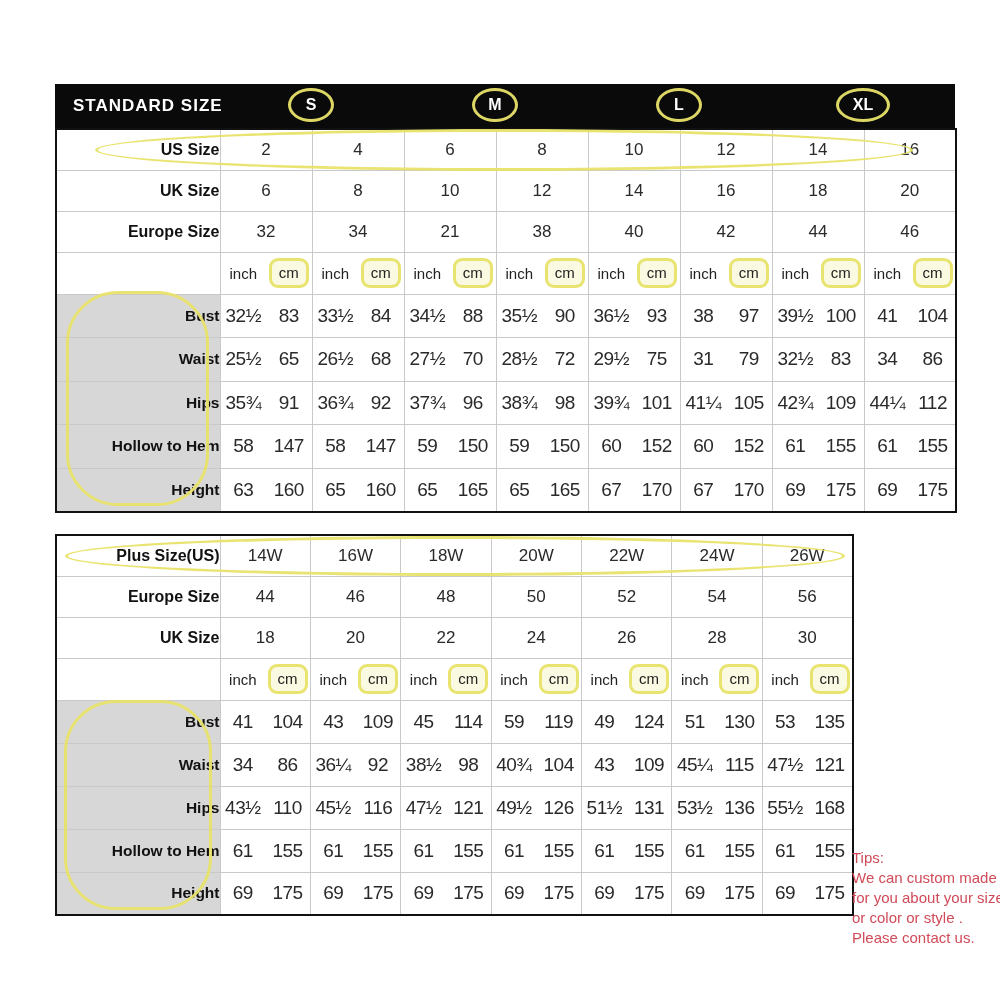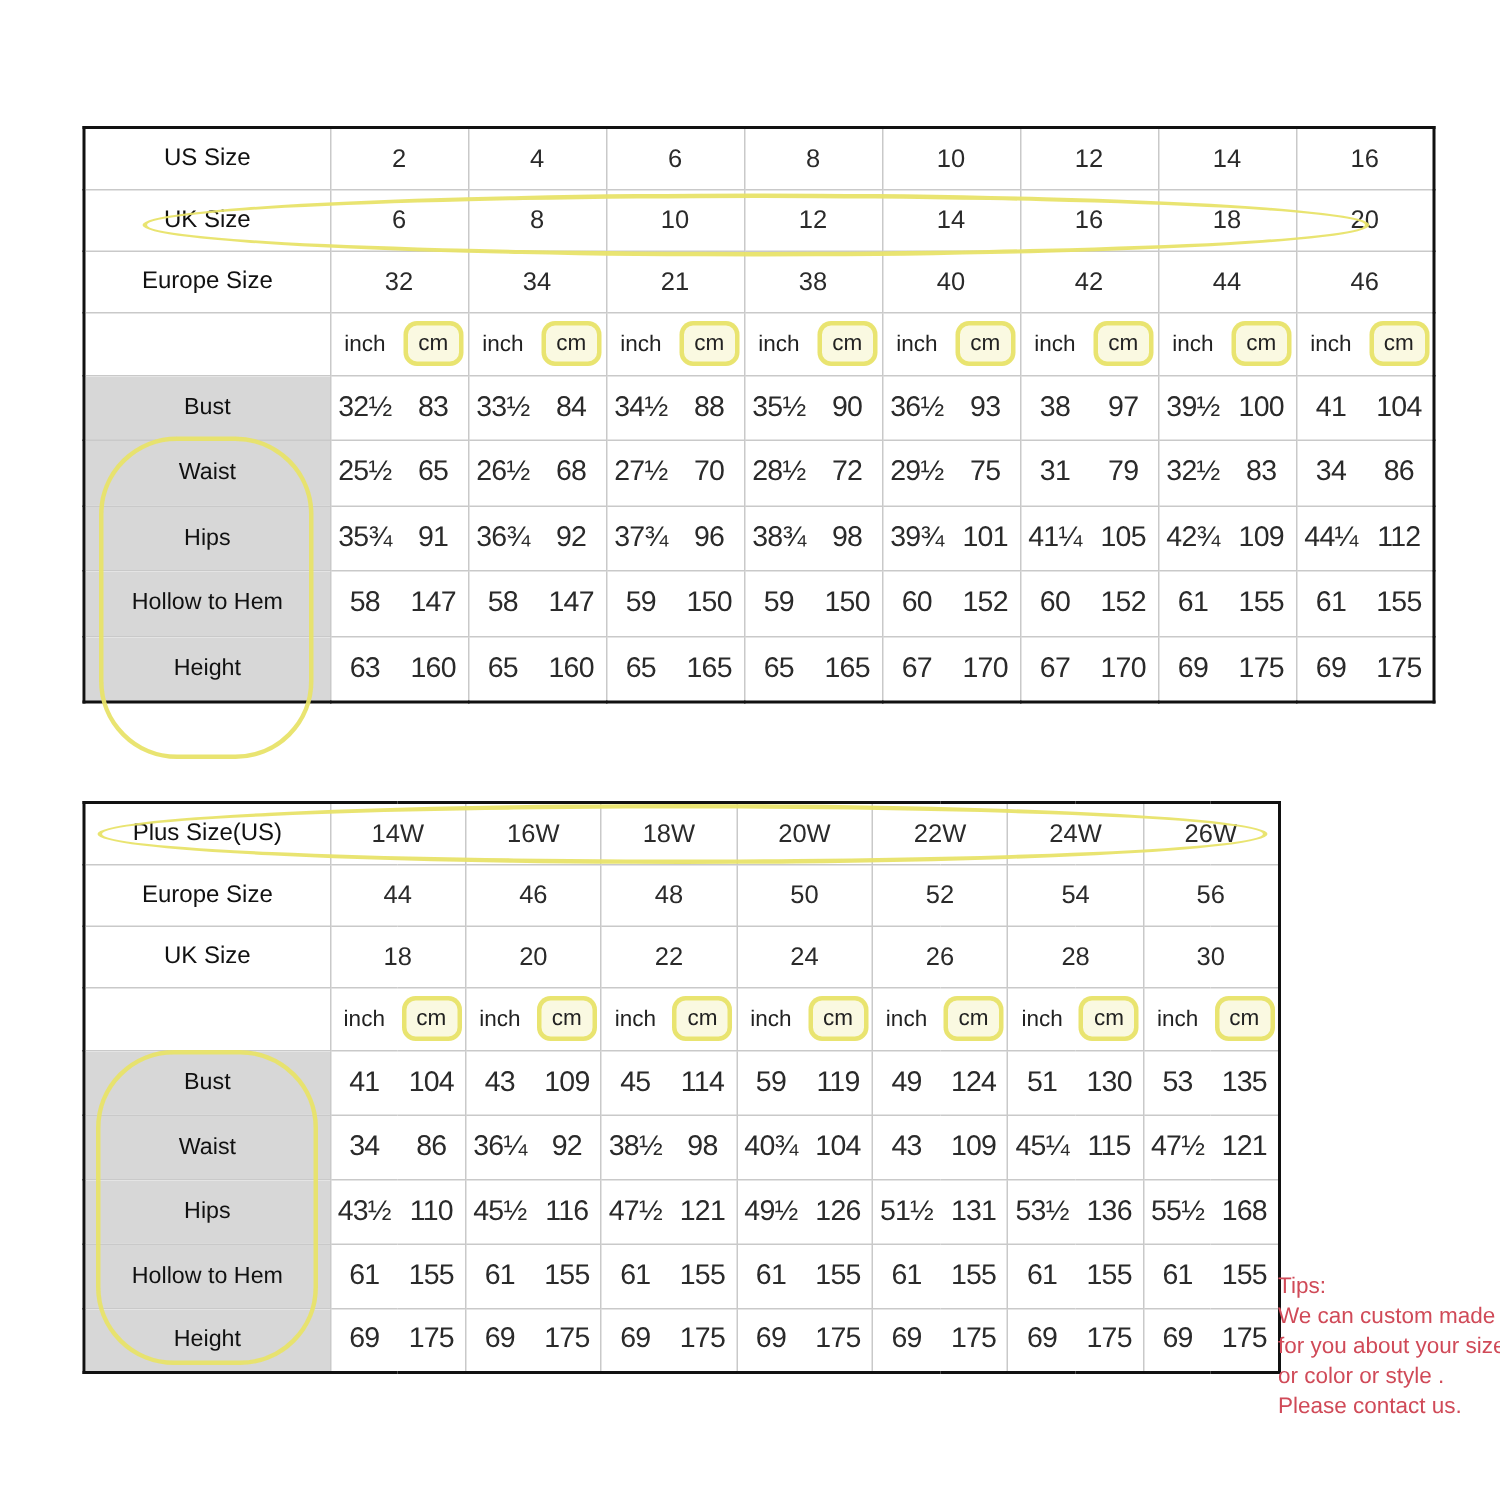--- a/index.html
+++ b/index.html
@@ -41,21 +41,21 @@
     border:2px solid #111111;background:#ffffff;
   }
   td,th{
     border:1px solid var(--grid);text-align:center;vertical-align:middle;
     padding:0;overflow:hidden;white-space:nowrap;
   }
   tr.hdr-row{height:41px;}
   tr.unit-row{height:42px;}
   tr.meas-row{height:43.5px;margin-top:24px;}
   #plus tr.meas-row{height:43px;}
-  th.row-label{font-weight:normal;font-size:16px;background:#ffffff;color:#111;}
+  th.row-label{font-weight:bold;font-size:16px;background:#ffffff;color:#111;text-align:right;}
   th.row-label.meas{background:var(--label-bg);font-size:15.5px;}
   td.size-val{font-size:17px;color:var(--val-ink);}
   td.unit{font-size:15px;color:#222;}
   td.val{font-size:19px;color:var(--val-ink);letter-spacing:-0.5px;}
   td.inch{border-right:none;}
   td.cm{border-left:none;}
   .cm-box{
     display:inline-block;min-width:28px;padding:3px 3px;
     border:3px solid var(--yellow);border-radius:9px;
     background:var(--yellow-soft);line-height:1.2;
@@ -73,20 +73,28 @@
     font-size:15px;line-height:20px;
   }
   .tips-title,.tips-line{white-space:nowrap;}
 </style>
 </head>
 <body>
 
 <div class="page">
 
   <section class="chart" id="standard" style="left:55px;top:84px;width:900px;">
+    <div class="black-bar">
+      <span class="bar-title">STANDARD SIZE</span>
+
+    <span class="size-badge" style="left: 256px;">S</span>
+        <span class="size-badge" style="left: 440px;">M</span>
+        <span class="size-badge" style="left: 624px;">L</span>
+        <span class="size-badge wide" style="left: 808px;">XL</span>
+      </div>
     <table>
       <colgroup>
           <col style="width:164px">
           <col style="width:46px">
           <col style="width:46px">
           <col style="width:46px">
           <col style="width:46px">
           <col style="width:46px">
           <col style="width:46px">
           <col style="width:46px">

